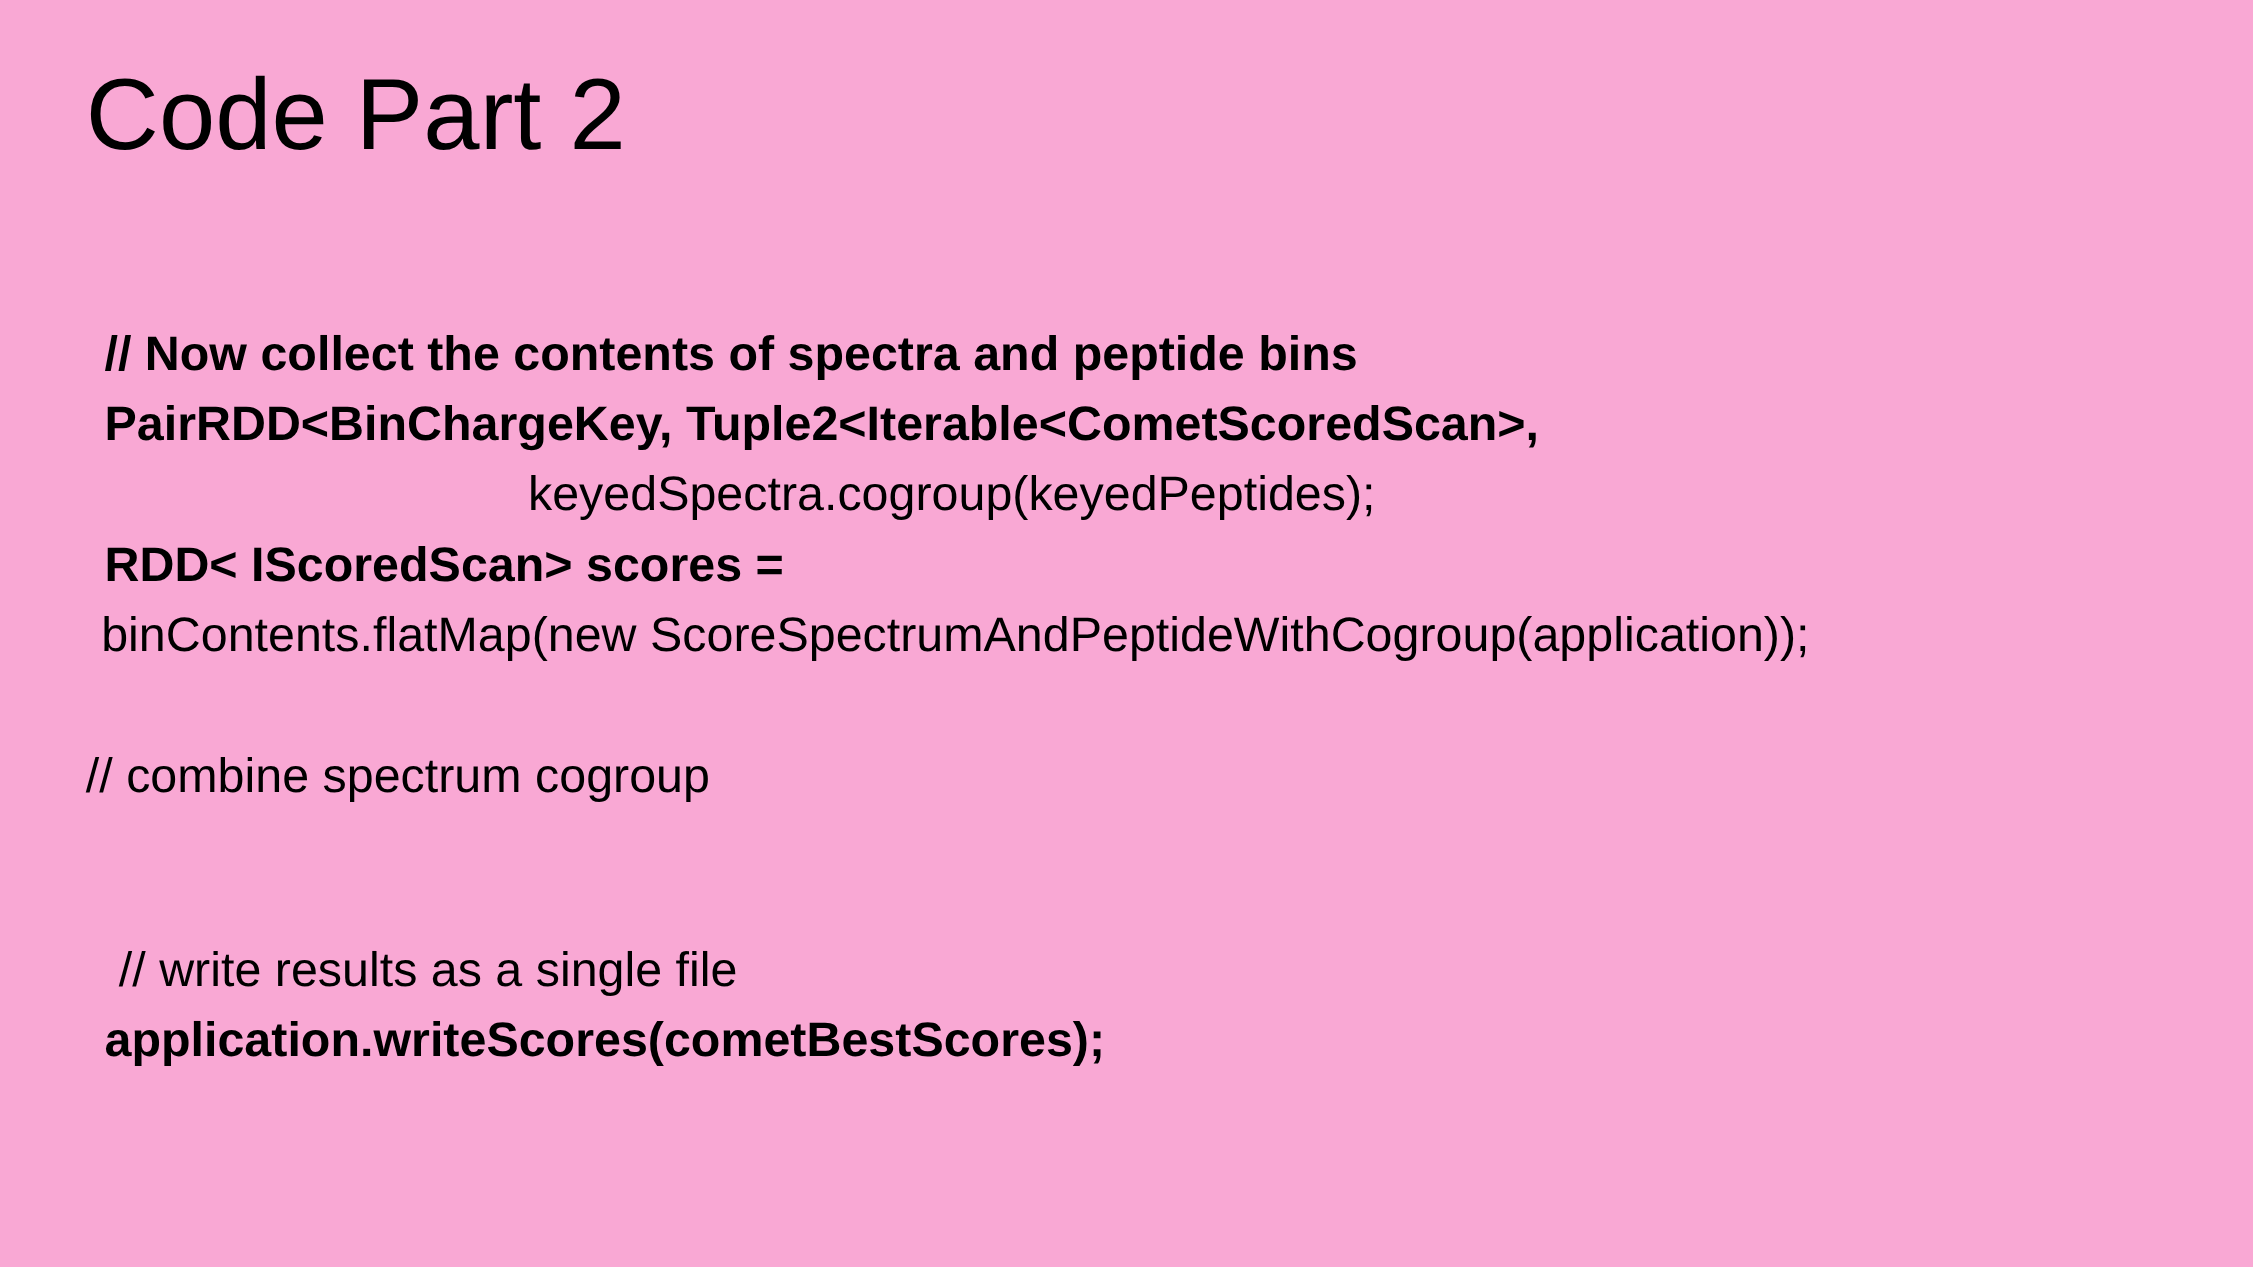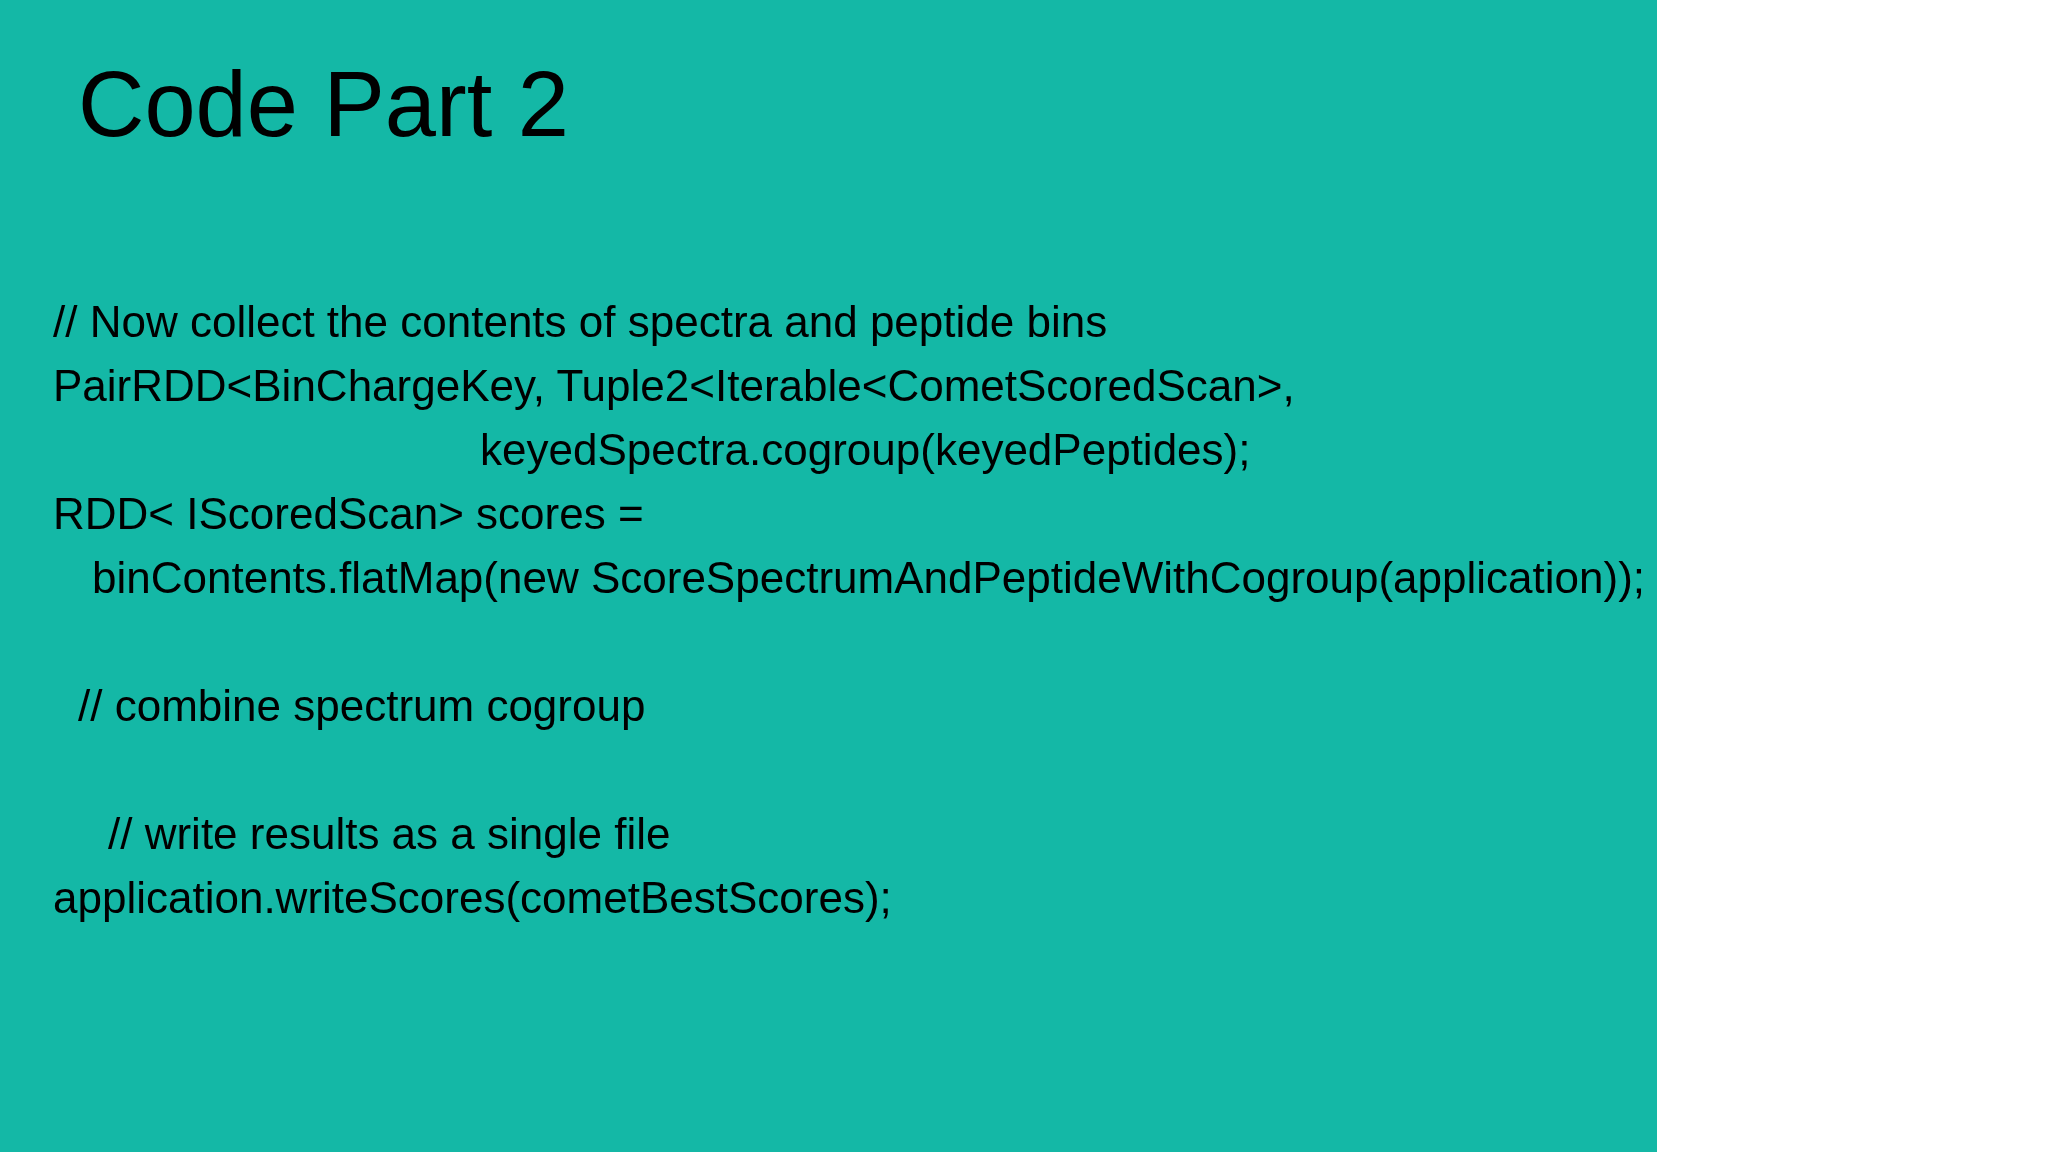--- a/index.html
+++ b/index.html
@@ -2,23 +2,23 @@
 <html><head>
 <meta charset="utf-8">
 <style>
   html, body {
     margin: 0;
     padding: 0;
     background: #ffffff;
   }
   .slide {
     position: relative;
-    width: 1657px;
+    width: 2048px;
     height: 1152px;
-    background: #14b8a6;
+    background: #f9a8d4;
     overflow: hidden;
     font-family: "Liberation Sans", sans-serif;
     color: #000000;
   }
   .slide-title {
     position: absolute;
     left: 78px;
     top: 52px;
     font-size: 92px;
     line-height: 104px;
@@ -43,22 +43,22 @@
     height: 64px;
     font-family: "Liberation Sans", sans-serif;
     font-size: 44px;
     line-height: 64px;
     color: #000000;
   }
   .code-line.blank {
     height: 64px;
   }
   .ind-0  { padding-left: 78px; }
-  .ind-1  { padding-left: 53px; }
-  .ind-2  { padding-left: 108px; }
+  .ind-1  { padding-left: 95px; font-weight: bold; }
+  .ind-2  { padding-left: 108px; margin-top: 48px; }
   .ind-3  { padding-left: 92px; }
   .ind-4  { padding-left: 480px; }
 </style>
 </head>
 <body>
 
 <div class="slide">
 
   <div class="slide-title">Code Part 2</div>
 

